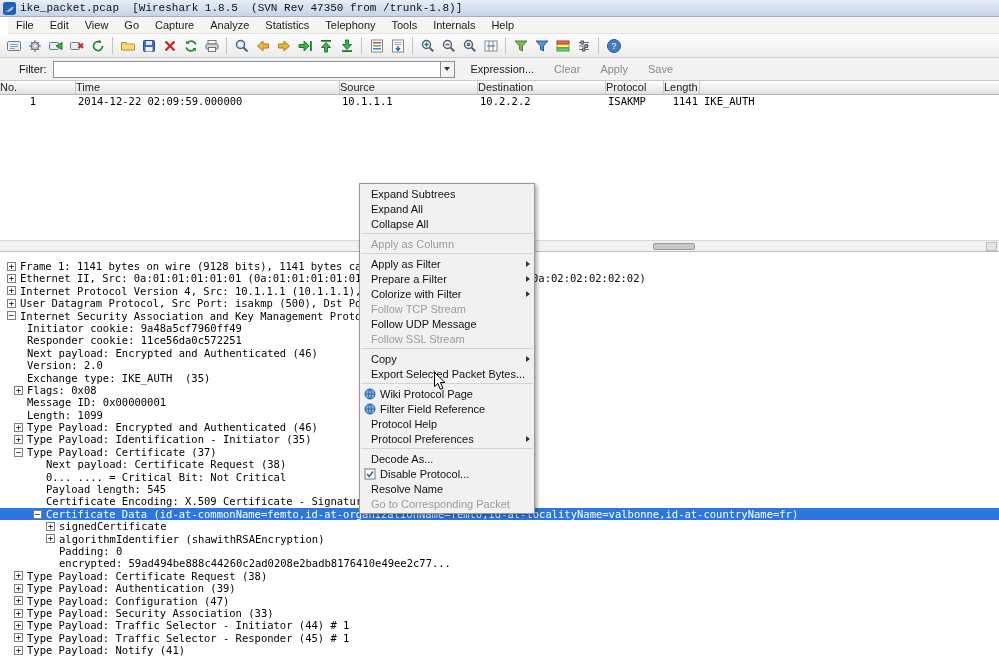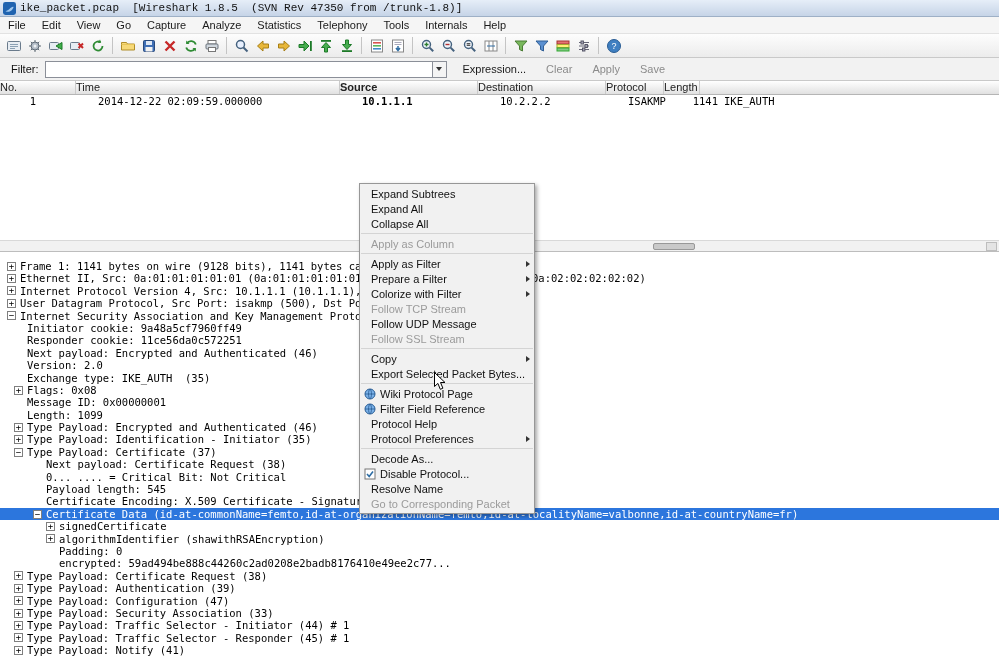--- a/index.html
+++ b/index.html
@@ -8,58 +8,58 @@
   .window { position:relative; width:999px; height:657px; background:#fff; }
 
   
   .titlebar { position:absolute; top:0; left:0; right:0; height:17px;
     background:linear-gradient(#e6eef8,#c6d4e7); border-bottom:1px solid #9eb0c6;
     display:flex; align-items:center; padding-left:3px; font-size:11px; color:#111; }
   .titlebar .appicon { width:13px; height:13px; margin-right:4px; flex:none; }
   .titlebar .ttext { white-space:pre;font-family:Liberation Mono, monospace; }
 
   
-  .menubar { position:absolute; top:17px; left:0; right:0; height:17px;
+  .menubar { position:absolute; top:17px; left:8px; right:0; height:17px;
     background:#f5f5f5; border-bottom:1px solid #e2e2e2; display:flex; align-items:center; }
   .menubar .mitem { font-size:11px; color:#1a1a1a; padding:2px 8px; cursor:default; }
 
   
   .toolbar { position:absolute; top:34px; left:0; right:0; height:24px;
     background:linear-gradient(#fdfdfd,#ececec); border-bottom:1px solid #c9c9c9;
     display:flex; align-items:center; padding-left:3px; }
   .tbi { width:21px; height:20px; display:flex; align-items:center; justify-content:center; flex:none; }
   .tbi svg { width:16px; height:16px; display:block; }
   .tbsep { width:1px; height:17px; background:#c4c4c4; margin:0 4px; flex:none; }
 
   
   .filterbar { position:absolute; top:58px; left:0; right:0; height:23px;
     background:#f2f2f2; border-bottom:1px solid #c9c9c9; display:flex; align-items:center;
     font-size:11px; }
-  .f-label { margin-left:11px; color:#111; }
+  .f-label { margin-left:19px; color:#111; }
   .f-input { margin-left:6px; width:388px; height:17px; border:1px solid #8b8f98;
     background:#fff; font:11px "Liberation Sans",sans-serif; padding:0 3px; outline:none; }
   .f-drop { width:14px; height:17px; border:1px solid #8b8f98; border-left:none; background:#f4f4f4;
     display:flex; align-items:center; justify-content:center; }
   .f-drop .tri { width:0; height:0; border-left:3px solid transparent; border-right:3px solid transparent;
     border-top:4px solid #333; }
   .f-btn { margin-left:12px; color:#1a1a1a; padding:2px 4px; cursor:default; }
   .f-btn.gray { color:#8b8b8b; }
 
   
   .plheader { position:absolute; top:81px; left:0; right:0; height:14px; display:flex;
     background:linear-gradient(#ffffff,#e1e1e1); border-bottom:1px solid #b5b5b5; }
   .plh-cell { font-size:11px; line-height:13px; color:#222; 
     border-right:1px solid #cacaca; overflow:hidden; white-space:nowrap; }
-  .c-no{width:76px;} .c-time{width:264px;} .c-src{width:138px;font-weight:bold;} .c-dst{width:128px;}
+  .c-no{width:76px;} .c-time{width:264px;} .c-src{width:138px;} .c-dst{width:128px;}
   .c-proto{width:58px;} .c-len{width:36px;} .c-info{flex:1; border-right:none;}
   .plrow { position:absolute; top:95px; left:0; right:0; height:13px; display:flex;
     background:#fff; font:10.5px/13px "DejaVu Sans Mono",monospace; color:#000; }
   .plc { white-space:pre; overflow:hidden; }
   .plc.c-no { text-align:right; padding-right:40px; }
-  .plc.c-time { padding-left:2px;margin-left:20px; }
+  .plc.c-time { padding-left:2px; }
   .plc.c-src,.plc.c-dst,.plc.c-proto { padding-left:2px; }
   .plc.c-len { text-align:right; padding-right:2px; }
   .plc.c-info { padding-left:4px; }
   .plbody { position:absolute; top:108px; left:0; right:0; height:132px; background:#fff; }
 
   
   .hscroll { position:absolute; top:240px; left:0; right:0; height:12px; background:#f1f1f1;
     border-top:1px solid #d8d8d8; border-bottom:1px solid #bdbdbd; }
   .hthumb { position:absolute; top:2px; left:653px; width:42px; height:7px;
     background:#c9c9c9; border:1px solid #989898; border-radius:2px; }

